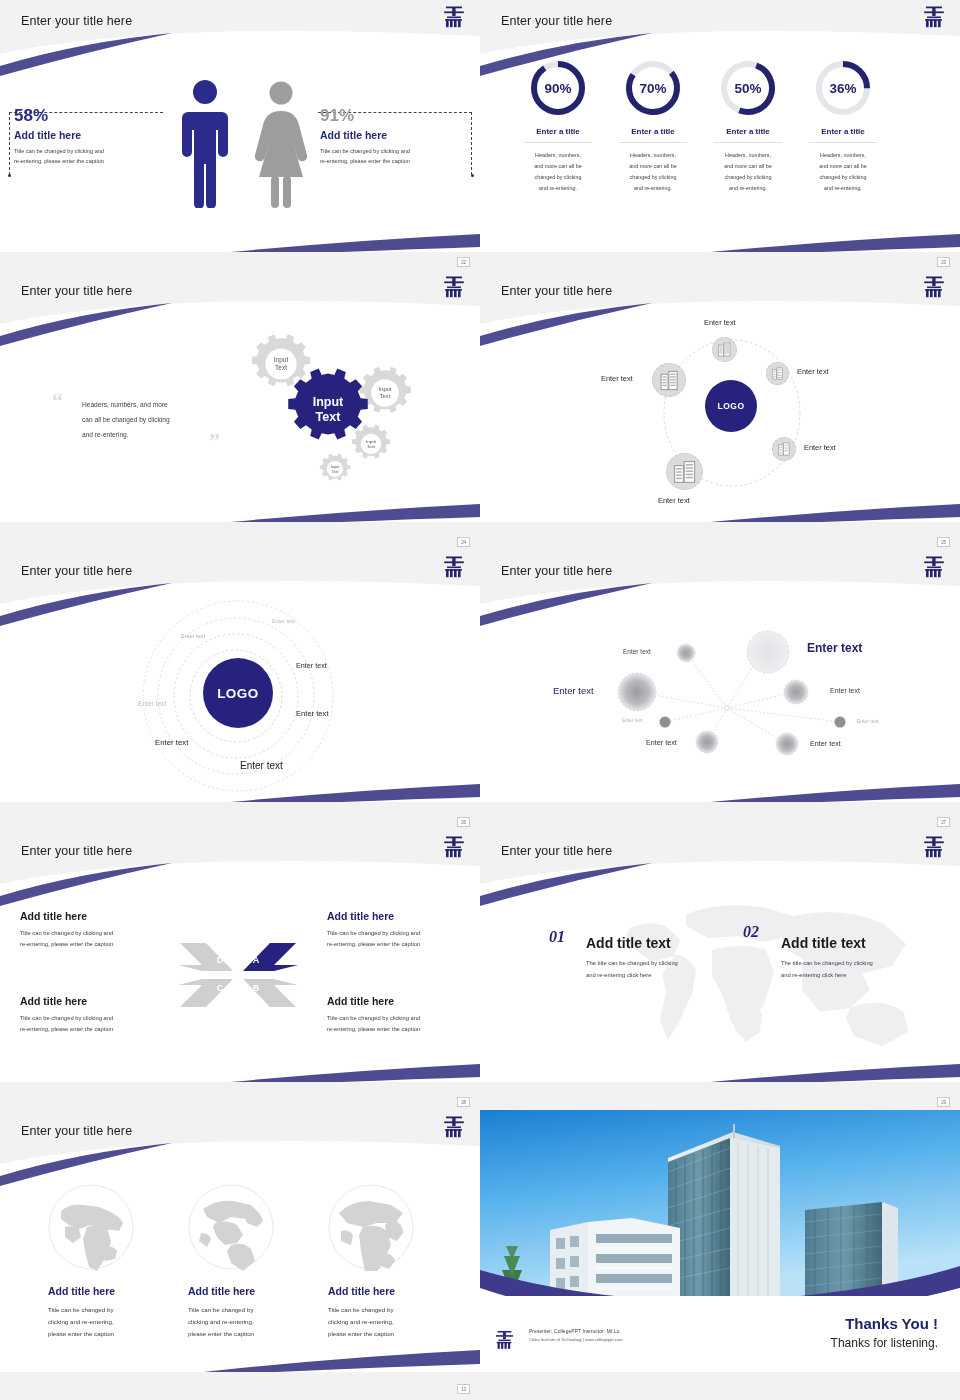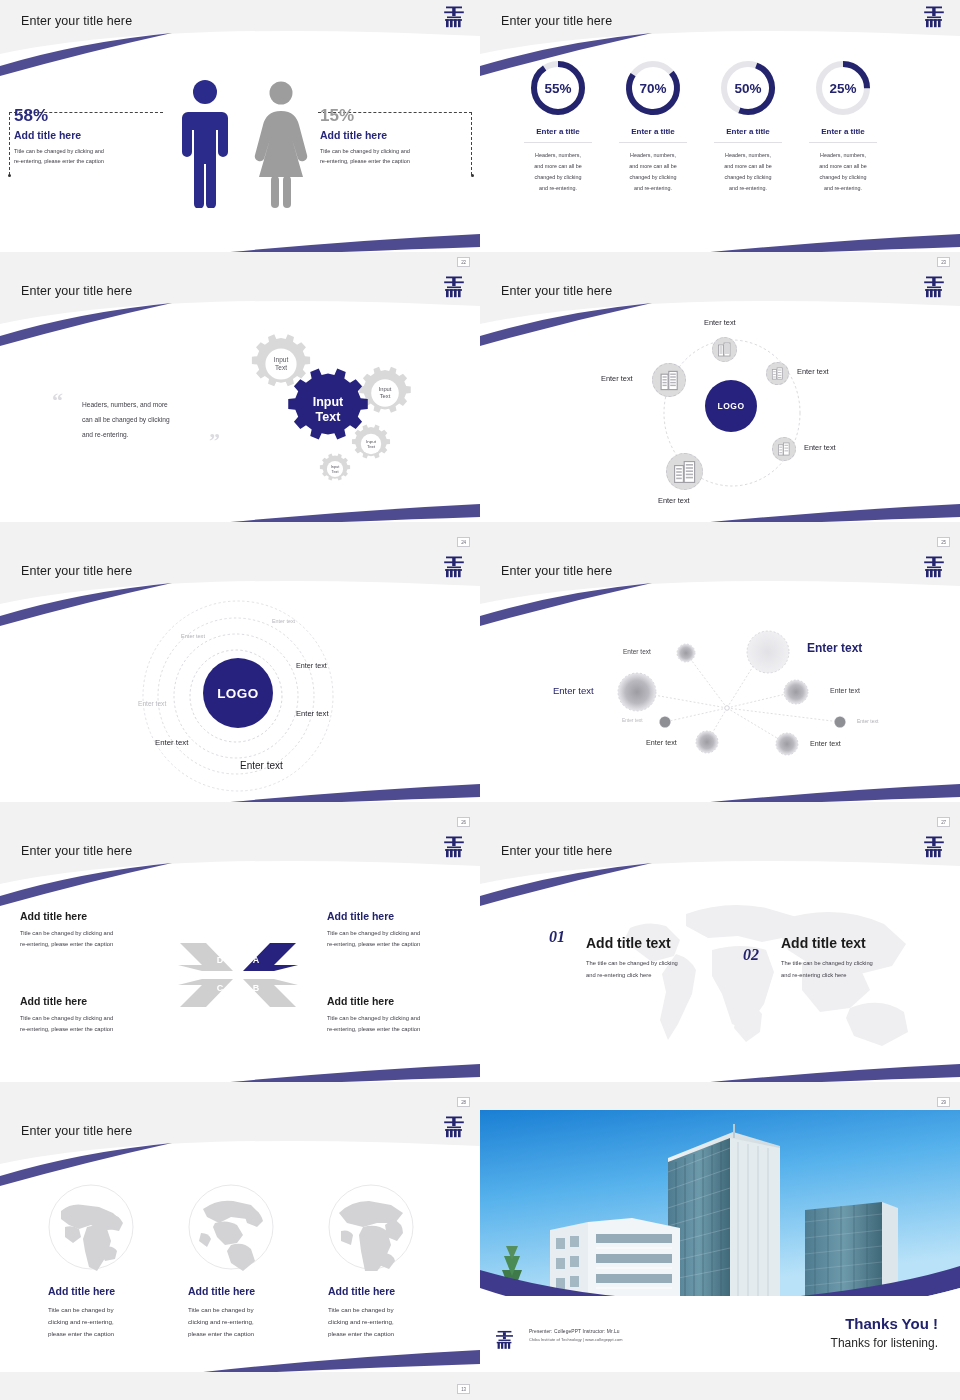--- a/index.html
+++ b/index.html
@@ -176,21 +176,21 @@
           <circle cx="30" cy="13" r="11.5" fill="#9d9d9d"></circle>
           <path d="M30,31 c-11,0 -16,6 -18,14 l-8,30 a5,5 0 0 0 9,4 l6,-20 -11,38 h44 l-11,-38 6,20 a5,5 0 0 0 9,-4 l-8,-30 c-2,-8 -7,-14 -18,-14 z" fill="#9d9d9d"></path>
           <rect x="20" y="96" width="8" height="32" rx="4" fill="#9d9d9d"></rect>
           <rect x="32" y="96" width="8" height="32" rx="4" fill="#9d9d9d"></rect>
         </svg>
 
         <div class="s1-bracket" style="left:318px; top:112px; width:154px; height:63px; border-left:none; border-top:1px dashed #444; border-bottom:none; border-right:1px dashed #444;"></div>
         <div style="position:absolute;left:471px;top:174px;width:3px;height:3px;background:#333;border-radius:50%;"></div>
 
         <div style="position:absolute; left:320px; top:106px; width:148px; text-align:left;">
-          <div class="pct gray">15%</div>
+          <div class="pct gray">91%</div>
           <div class="addtitle" style="margin-top:3px;">Add title here</div>
           <div class="capt" style="margin-top:6px;">Title can be changed by clicking and</div>
           <div class="capt">re-entering, please enter the caption</div>
         </div>
       </div>
     </div>
     <div class="page-no">22</div>
   </div>
 
   <div class="slide r1">
@@ -220,21 +220,21 @@
         </svg>
       </div>
 
       <div class="content">
         <div class="donut-col" style="left:30px;">
           <div class="donut-wrap">
             <svg width="60" height="60" viewBox="0 0 60 60">
               <circle cx="30" cy="30" r="24" fill="none" stroke="#e6e6ea" stroke-width="6"></circle>
               <circle cx="30" cy="30" r="24" fill="none" stroke="#24246e" stroke-width="6" stroke-dasharray="135.7 150.8" transform="rotate(-90 30 30)"></circle>
             </svg>
-            <div class="donut-num">55%</div>
+            <div class="donut-num">90%</div>
           </div>
           <div class="donut-title">Enter a title</div>
           <div class="donut-rule"></div>
           <div class="donut-desc">
             <div>Headers, numbers,</div>
             <div>and more can all be</div>
             <div>changed by clicking</div>
             <div>and re-entering.</div>
           </div>
         </div>
@@ -274,21 +274,21 @@
             <div>and re-entering.</div>
           </div>
         </div>
 
         <div class="donut-col" style="left:315px;">
           <div class="donut-wrap">
             <svg width="60" height="60" viewBox="0 0 60 60">
               <circle cx="30" cy="30" r="24" fill="none" stroke="#e6e6ea" stroke-width="6"></circle>
               <circle cx="30" cy="30" r="24" fill="none" stroke="#24246e" stroke-width="6" stroke-dasharray="37.7 150.8" transform="rotate(-90 30 30)"></circle>
             </svg>
-            <div class="donut-num">25%</div>
+            <div class="donut-num">36%</div>
           </div>
           <div class="donut-title">Enter a title</div>
           <div class="donut-rule"></div>
           <div class="donut-desc">
             <div>Headers, numbers,</div>
             <div>and more can all be</div>
             <div>changed by clicking</div>
             <div>and re-entering.</div>
           </div>
         </div>
@@ -741,21 +741,21 @@
       </div>
 
       <div class="content">
         <div class="num-big" style="position:absolute; left:69px; top:98px;">01</div>
         <div style="position:absolute; left:106px; top:105px; width:140px;">
           <div class="s8-h">Add title text</div>
           <div class="s8-p" style="margin-top:7px;">The title can be changed by clicking</div>
           <div class="s8-p">and re-entering click here</div>
         </div>
 
-        <div class="num-big" style="position:absolute; left:263px; top:116px;">02</div>
+        <div class="num-big" style="position:absolute; left:263px; top:93px;">02</div>
         <div style="position:absolute; left:301px; top:105px; width:140px;">
           <div class="s8-h">Add title text</div>
           <div class="s8-p" style="margin-top:7px;">The title can be changed by clicking</div>
           <div class="s8-p">and re-entering click here</div>
         </div>
       </div>
     </div>
     <div class="page-no">29</div>
   </div>
 

